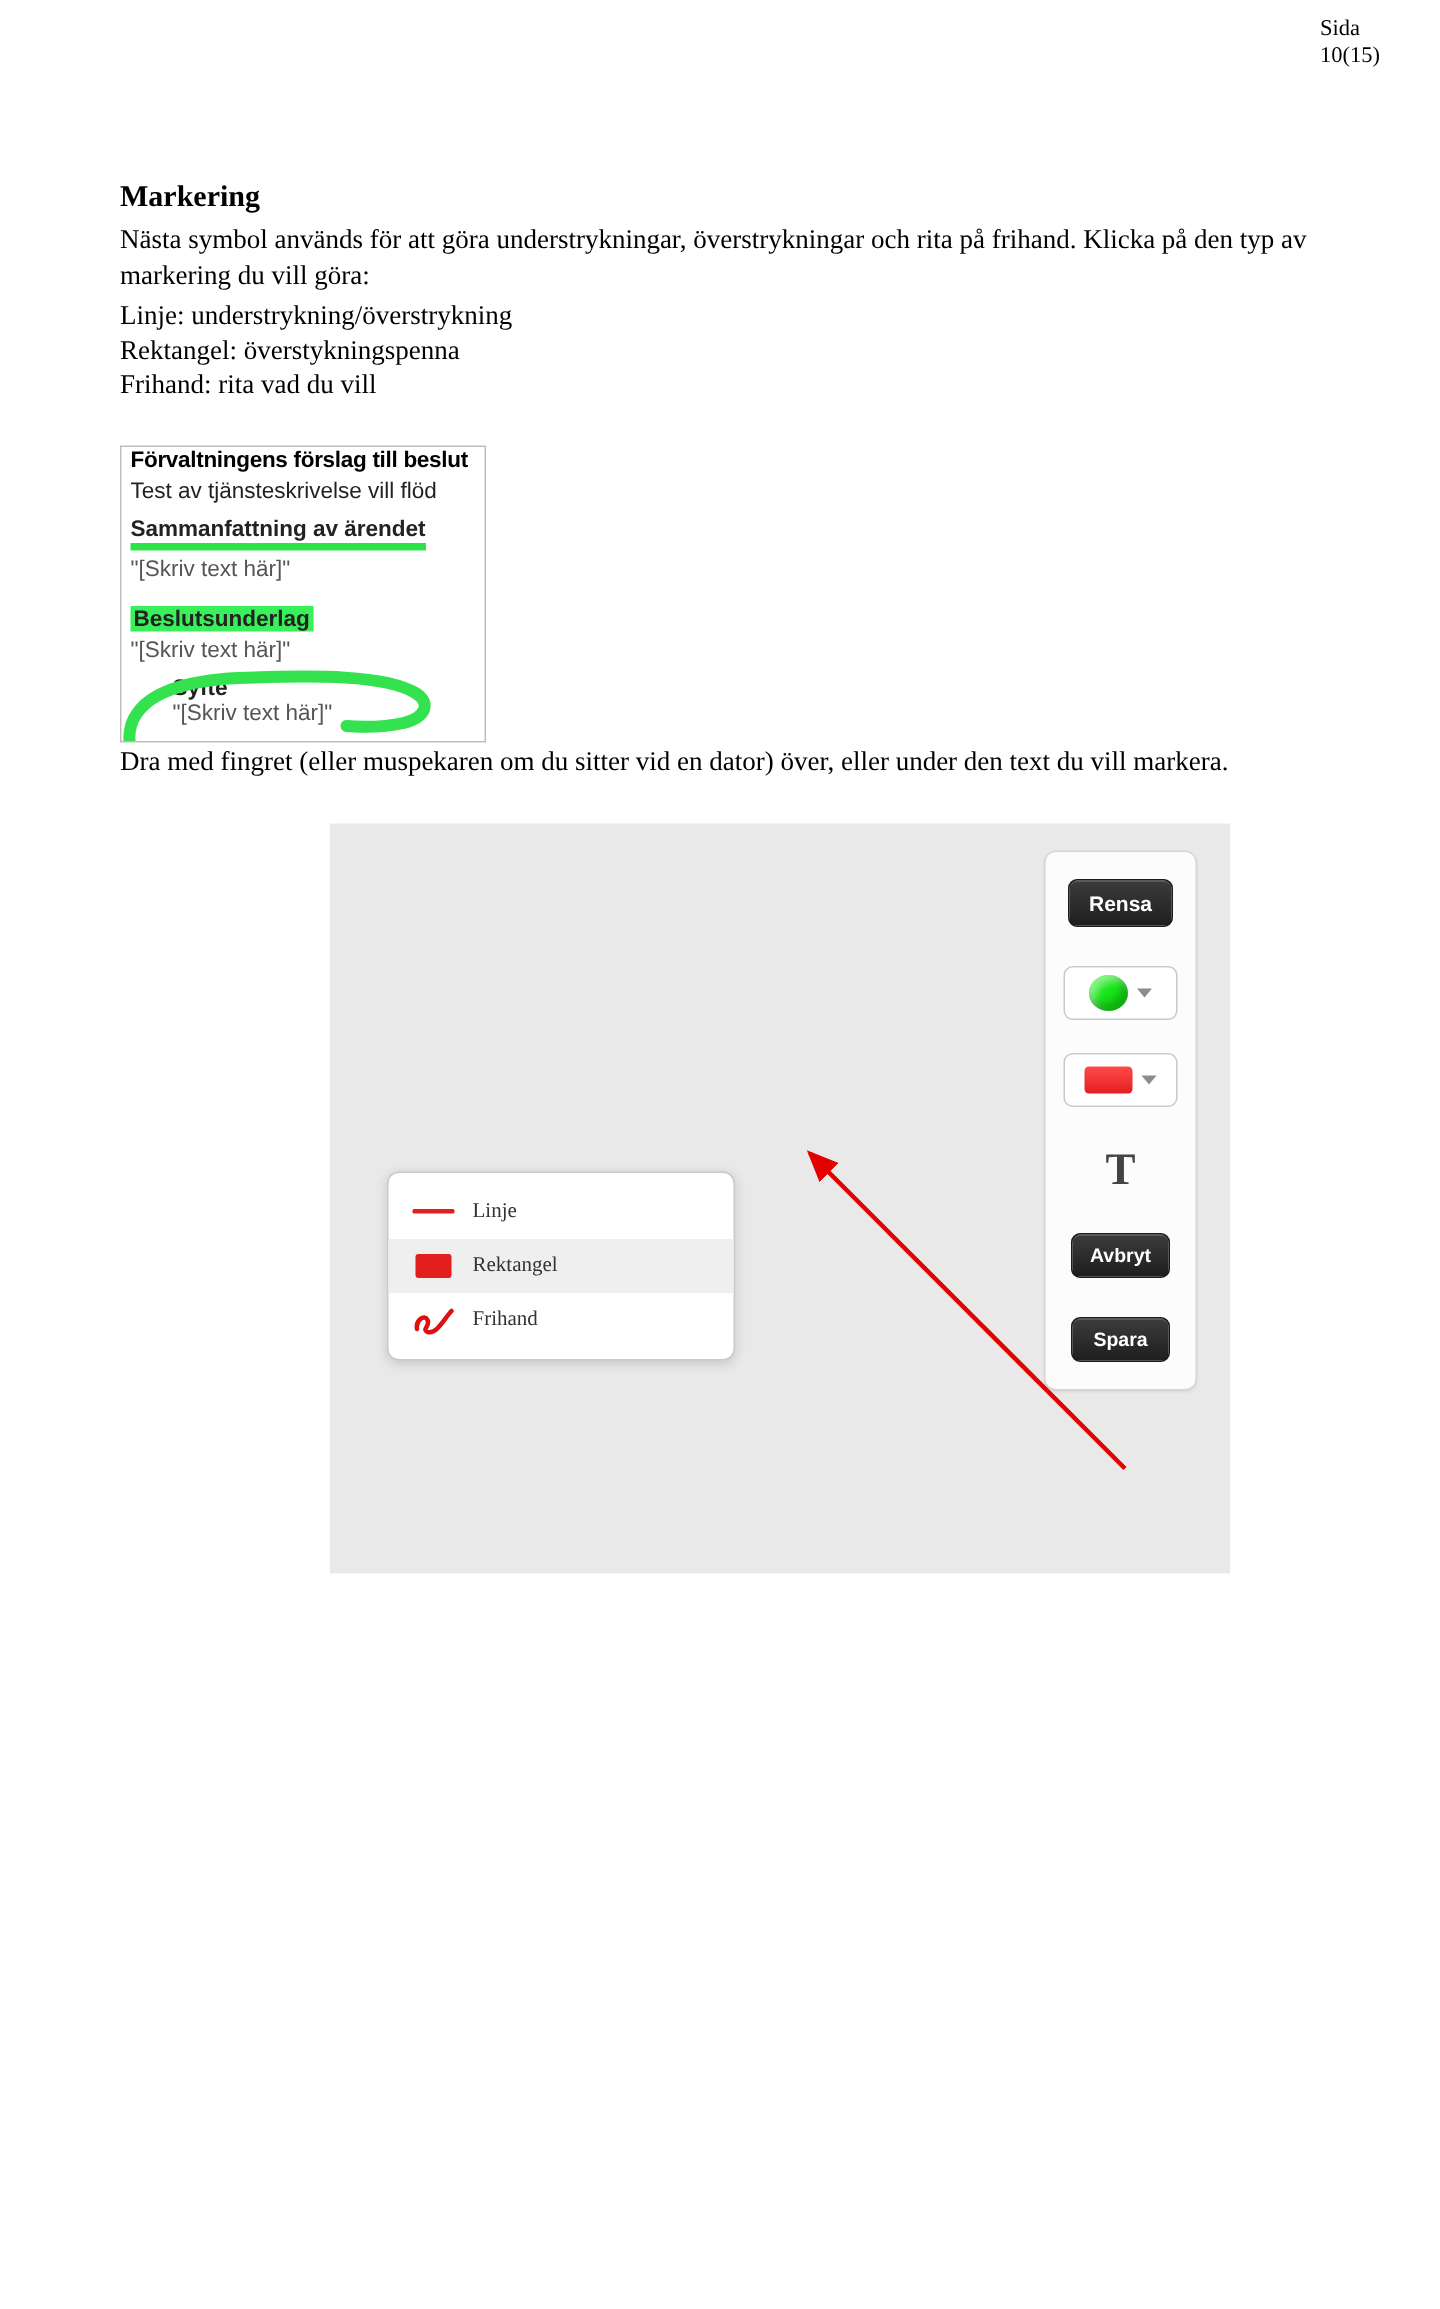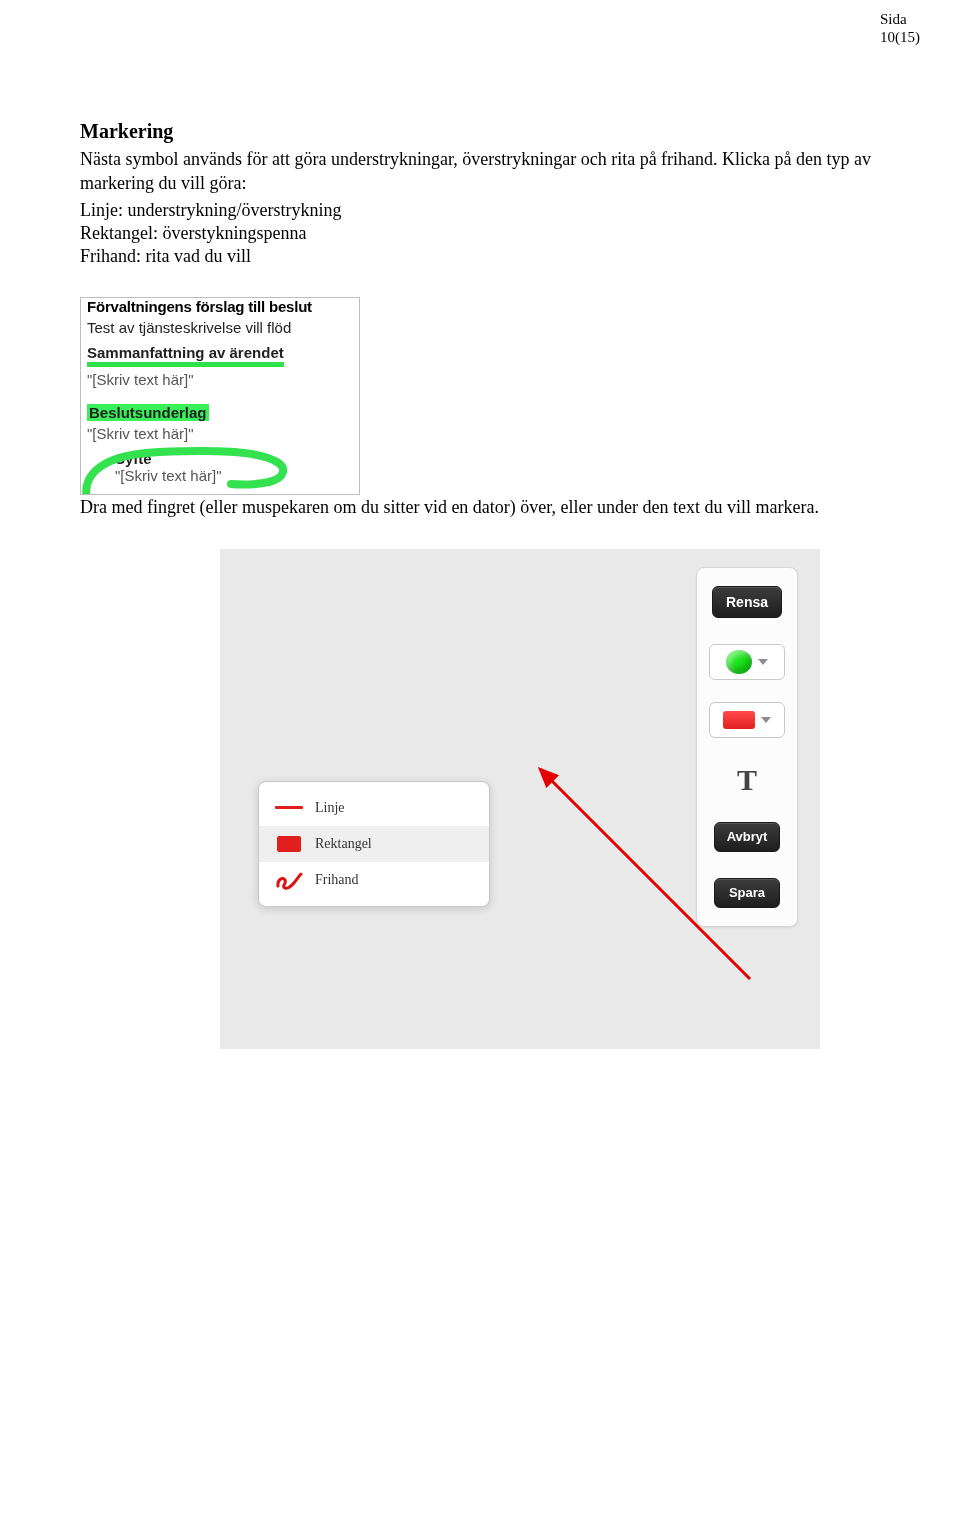--- a/index.html
+++ b/index.html
@@ -30,21 +30,21 @@
   }
   p.body {
     margin: 0 0 4px 0;
     line-height: 1.35;
   }
   .list-lines p { margin: 0 0 2px 0; }
 
   
   .shot1 {
     margin-top: 30px;
-    width: 280px;
+    width: 244px;
     border: 1px solid #bdbdbd;
     background: #fff;
     font-family: "Segoe UI", Arial, sans-serif;
     font-size: 15px;
     color: #222;
     padding: 6px 0 10px 6px;
     box-sizing: border-box;
     overflow: hidden;
     position: relative;
   }

